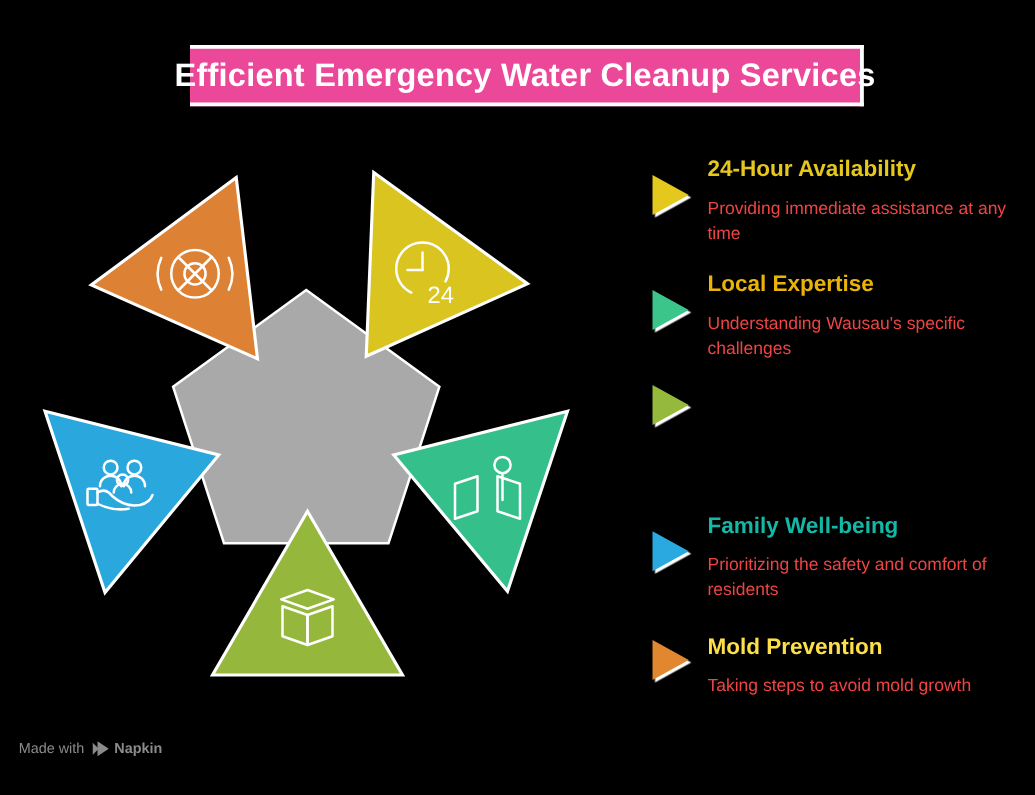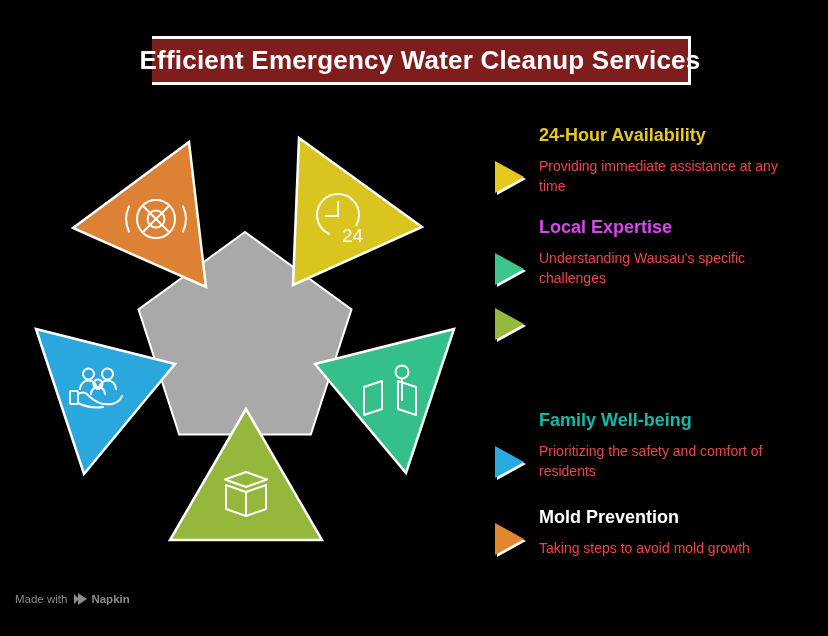--- a/index.html
+++ b/index.html
@@ -7,21 +7,21 @@
   body {
     position: relative;
     background: #000000;
     font-family: "Liberation Sans", sans-serif;
     overflow: hidden;
   }
   .title-box {
     position: absolute;
     left: 152px; top: 36px;
     width: 539px; height: 49px;
-    background: #7f1d1d;
+    background: #ec4899;
     border-top: 3px solid #ffffff;
     border-right: 3px solid #ffffff;
     border-bottom: 3px solid #ffffff;
     display: flex; align-items: center; justify-content: center;
   }
   .title-box h1 {
     color: #ffffff;
     font-size: 26px;
     font-weight: bold;
     letter-spacing: 0.2px;
@@ -30,24 +30,24 @@
   #diagram {
     position: absolute; left: 0; top: 0;
     width: 828px; height: 636px;
   }
   #diagram .tri { stroke: #ffffff; stroke-width: 2.5; stroke-linejoin: miter; }
   #diagram .penta { stroke: #ffffff; stroke-width: 2; }
   #diagram .ic { stroke: #ffffff; stroke-width: 2; fill: none; stroke-linecap: round; stroke-linejoin: round; }
   #diagram .ic-txt { fill: #ffffff; stroke: none; font-family: "Liberation Sans", sans-serif; font-size: 19px; }
   .legend-item {
     position: absolute;
-    left: 493px;
+    left: 520px;
     width: 300px;
     display: flex;
-    align-items: flex-end;
+    align-items: center;
   }
   .legend-marker {
     width: 36px; height: 36px;
     margin-right: 10px;
     flex: 0 0 auto;
     filter: drop-shadow(2.5px 2.5px 0 #ffffff);
   }
   .legend-label {
     font-size: 18px;
     font-weight: bold;
@@ -142,21 +142,21 @@
     <div class="legend-label" style="color: rgb(228, 200, 30);">24-Hour Availability</div>
     <div class="legend-desc">Providing immediate assistance at any time</div>
   </div>
 </div>
 
 <div class="legend-item" style="top:210px">
   <svg class="legend-marker" viewBox="0 0 36 36">
     <polygon points="2,1 31,17 2,33" fill="#3cc58b"></polygon>
   </svg>
   <div>
-    <div class="legend-label" style="color: #d946ef;">Local Expertise</div>
+    <div class="legend-label" style="color: #eab308;">Local Expertise</div>
     <div class="legend-desc">Understanding Wausau's specific challenges</div>
   </div>
 </div>
 
 <div class="legend-item" style="top:307px">
   <svg class="legend-marker" viewBox="0 0 36 36">
     <polygon points="2,1 31,17 2,33" fill="#95b93c"></polygon>
   </svg>
 </div>
 
@@ -168,21 +168,21 @@
     <div class="legend-label" style="color: #14b8a6;">Family Well-being</div>
     <div class="legend-desc">Prioritizing the safety and comfort of residents</div>
   </div>
 </div>
 
 <div class="legend-item" style="top:500px">
   <svg class="legend-marker" viewBox="0 0 36 36">
     <polygon points="2,1 31,17 2,33" fill="#e1872f"></polygon>
   </svg>
   <div>
-    <div class="legend-label" style="color: #ffffff;">Mold Prevention</div>
+    <div class="legend-label" style="color: #fde047;">Mold Prevention</div>
     <div class="legend-desc">Taking steps to avoid mold growth</div>
   </div>
 </div>
 
 <div class="footer">
   <span>Made with</span>
   <svg width="13" height="12" viewBox="0 0 13 12">
     <polygon points="0,1 5,6 0,11" fill="#8b8b8b"></polygon>
     <polygon points="4,0 13,6 4,12" fill="#8b8b8b"></polygon>
   </svg>

